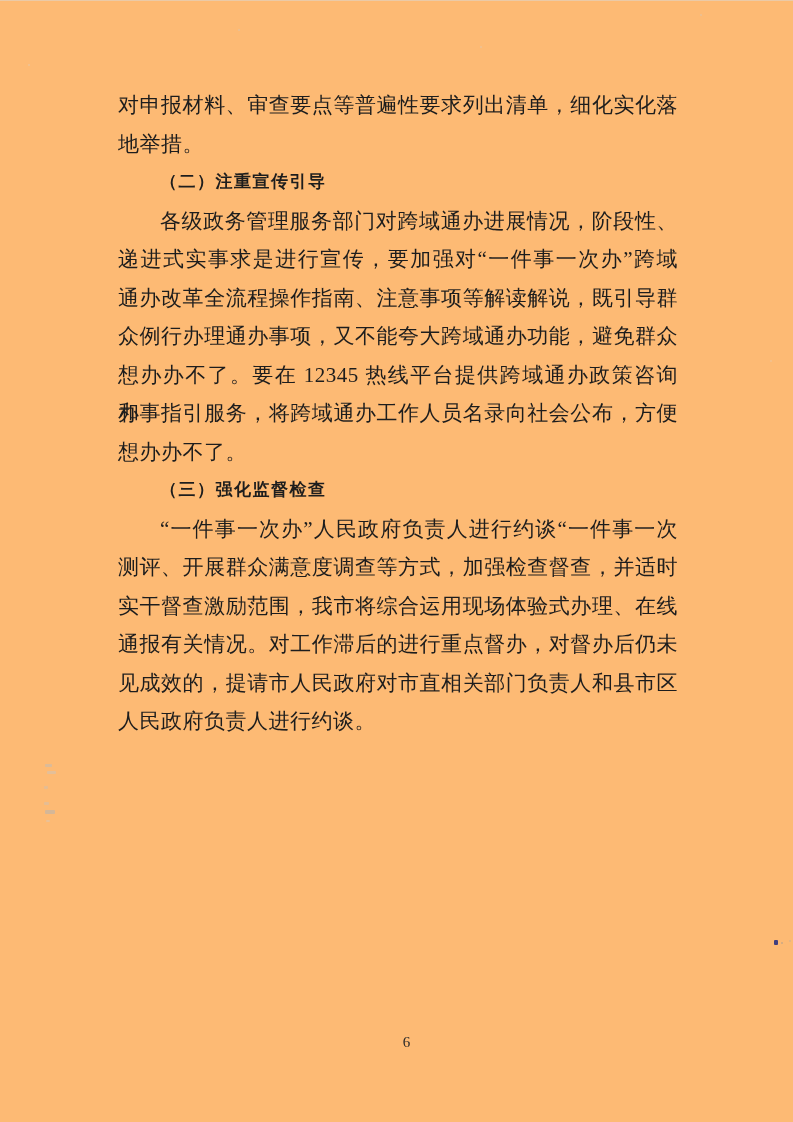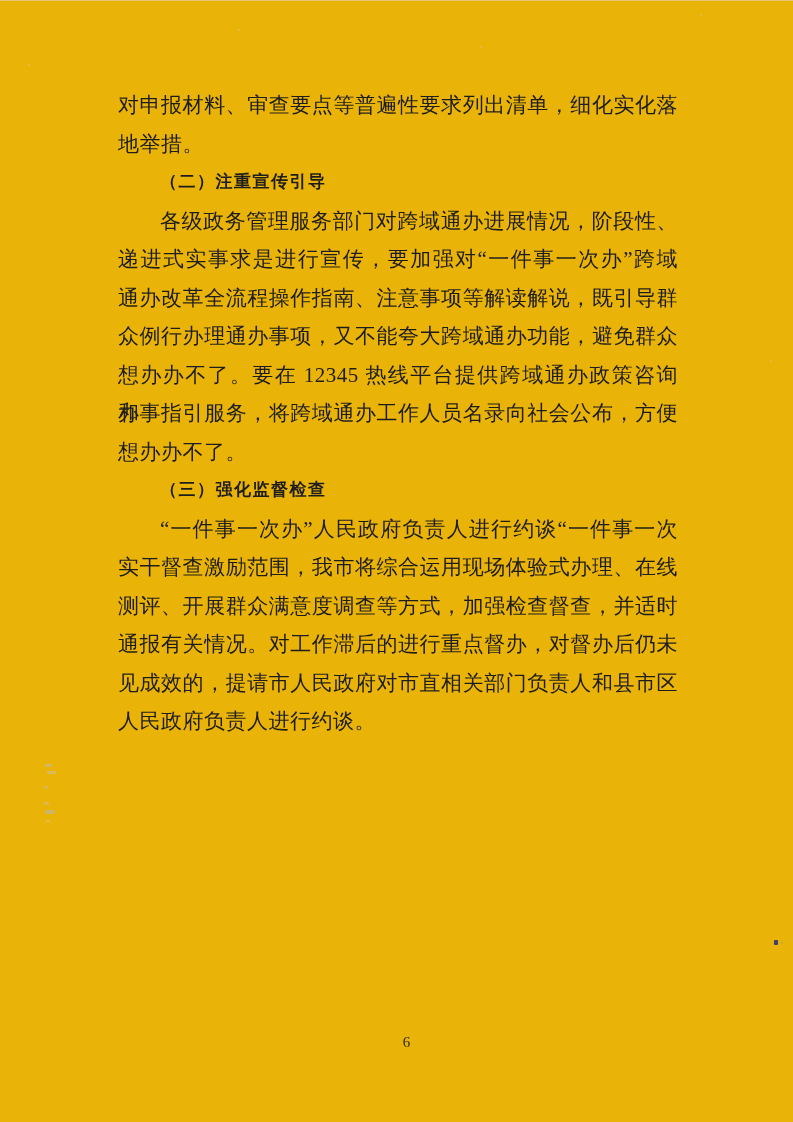--- a/index.html
+++ b/index.html
@@ -4,21 +4,21 @@
 <style>
   html, body {
     margin: 0;
     padding: 0;
     background: #ffffff;
   }
   .page {
     position: relative;
     width: 793px;
     height: 1122px;
-    background: #eab308;
+    background: #fdba74;
     overflow: hidden;
     font-family: "Liberation Serif", "DejaVu Serif", serif;
     color: #1d1d1d;
   }
   .page::before {
     content: "";
     position: absolute;
     top: 0; left: 0; right: 0;
     height: 1px;
     background: #d9d9d9;
@@ -88,22 +88,22 @@
     <div class="line j">递进式实事求是进行宣传，要加强对“一件事一次办”跨域</div>
     <div class="line j">通办改革全流程操作指南、注意事项等解读解说，既引导群</div>
     <div class="line j">众例行办理通办事项，又不能夸大跨域通办功能，避免群众</div>
     <div class="line j">想办办不了。要在 12345 热线平台提供跨域通办政策咨询和</div>
     <div class="line j">办事指引服务，将跨域通办工作人员名录向社会公布，方便</div>
     <div class="line">想办办不了。</div>
 
     <div class="heading">（三）强化监督检查</div>
 
     <div class="line j ind">“一件事一次办”人民政府负责人进行约谈“一件事一次</div>
+    <div class="line j">测评、开展群众满意度调查等方式，加强检查督查，并适时</div>
     <div class="line j">实干督查激励范围，我市将综合运用现场体验式办理、在线</div>
-    <div class="line j">测评、开展群众满意度调查等方式，加强检查督查，并适时</div>
     <div class="line j">通报有关情况。对工作滞后的进行重点督办，对督办后仍未</div>
     <div class="line j">见成效的，提请市人民政府对市直相关部门负责人和县市区</div>
     <div class="line">人民政府负责人进行约谈。</div>
 
   </div>
 
   <div class="page-number">6</div>
 
   <div id="specks">
       <div class="speck" style="left: 774px; top: 940px; width: 4px; height: 5px; background: rgb(46, 50, 128); opacity: 0.9; border-radius: 1px;"></div>

